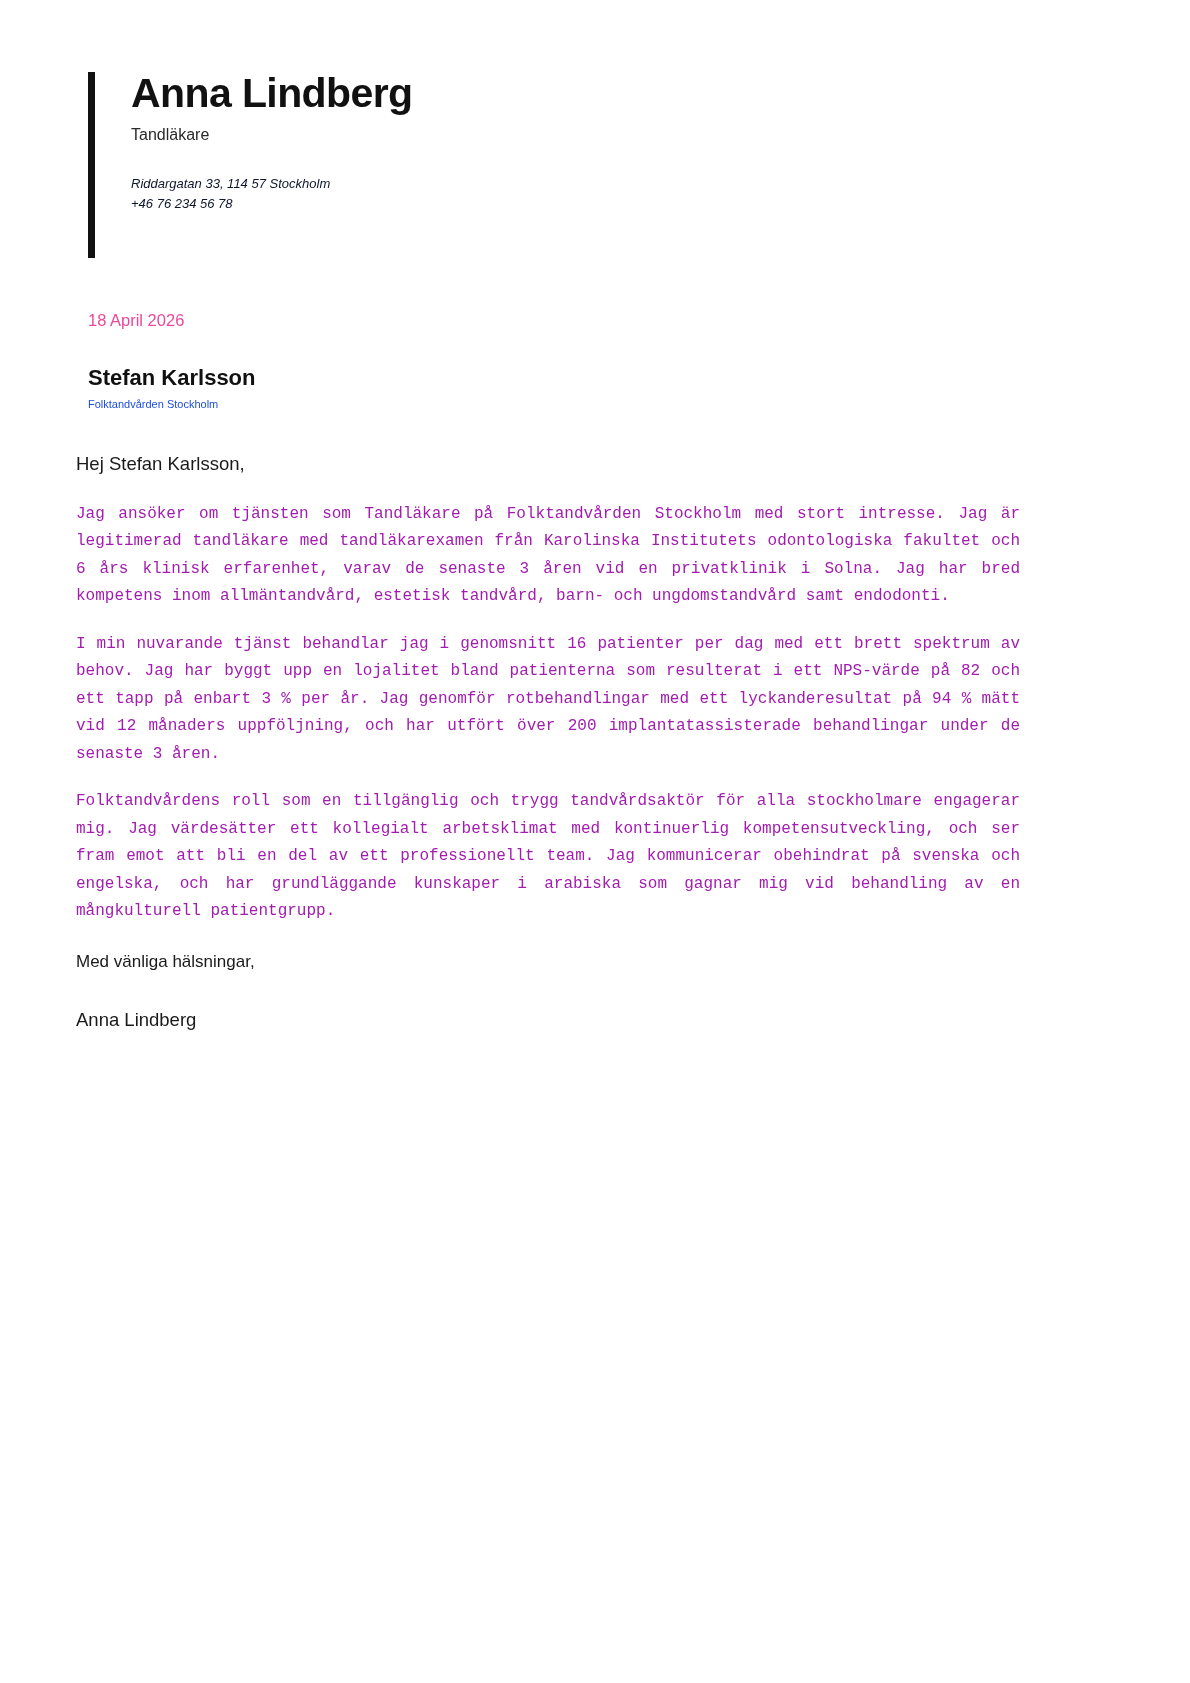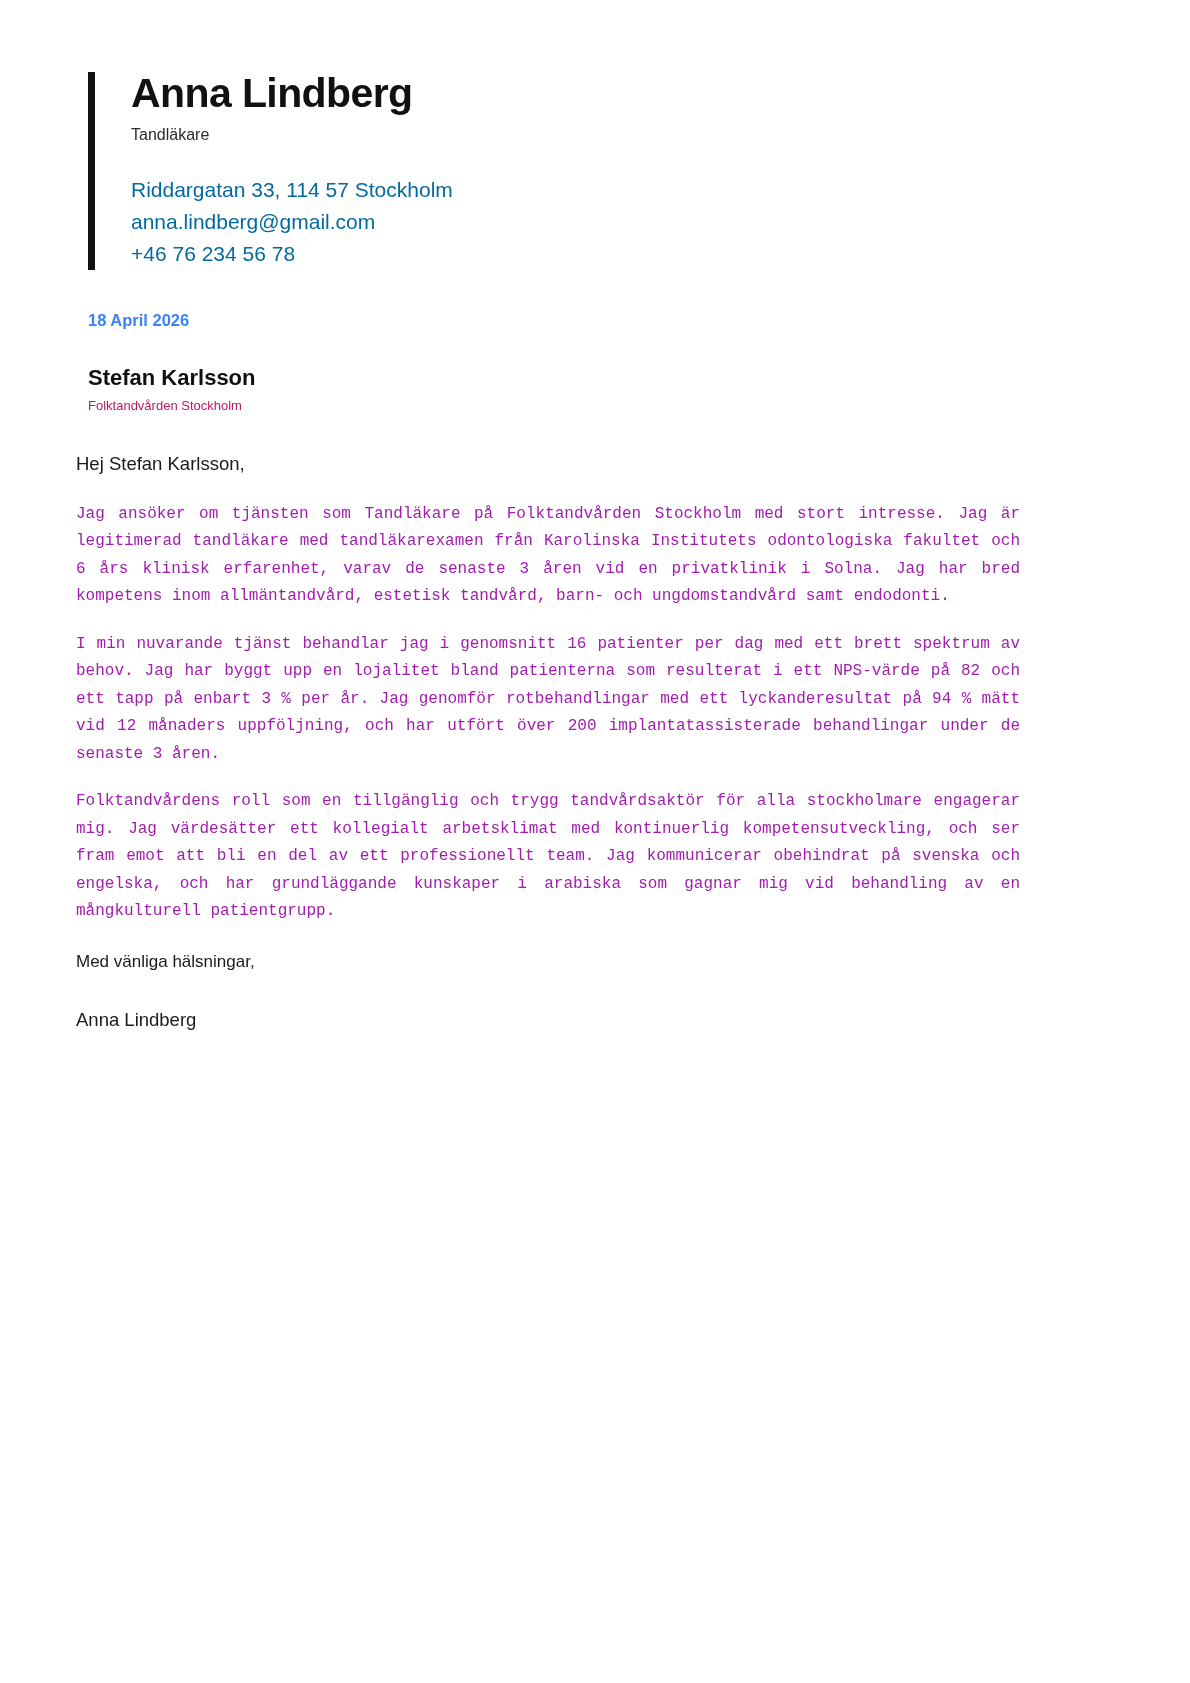--- a/index.html
+++ b/index.html
@@ -44,51 +44,51 @@
     white-space: nowrap;
   }
   .job-title {
     font-size: 16px;
     font-weight: 400;
     color: #2a2a2a;
     line-height: 1.2;
     margin: 0 0 30px 0;
   }
   .contact-line {
-    font-size: 21px;
+    font-size: 13px;
     line-height: 1.52;
-    color: #0369a1;
+    color: #0f172a;
     white-space: nowrap;
+    font-style: italic;
   }
 
   
   .meta {
     position: absolute;
     left: 88px;
     top: 310px;
     width: 950px;
   }
   .letter-date {
     font-size: 16.5px;
-    color: #3b82f6;
+    color: #ec4899;
     line-height: 1.3;
     margin-bottom: 32px;
-    font-weight: bold;
   }
   .recipient-name {
     font-size: 22px;
     font-weight: 700;
     color: #111111;
     line-height: 1.35;
     margin-bottom: 4px;
   }
   .recipient-company {
-    font-size: 13px;
+    font-size: 11px;
     font-weight: 400;
-    color: #be185d;
+    color: #1d4ed8;
     line-height: 1.35;
   }
 
   
   .body-block {
     position: absolute;
     left: 76px;
     top: 450px;
     width: 944px;
   }
@@ -124,21 +124,20 @@
 </style>
 </head>
 <body>
 
 <div class="page">
 
   <div class="header" style="border-left-color: rgb(18, 18, 18);">
     <h1 class="name">Anna Lindberg</h1>
     <div class="job-title">Tandläkare</div>
     <div class="contact-line">Riddargatan 33, 114 57 Stockholm</div>
-    <div class="contact-line">anna.lindberg@gmail.com</div>
     <div class="contact-line">+46 76 234 56 78</div>
   </div>
 
   <div class="meta">
     <div class="letter-date">18 April 2026</div>
     <div class="recipient-name">Stefan Karlsson</div>
     <div class="recipient-company">Folktandvården Stockholm</div>
   </div>
 
   <div class="body-block">

